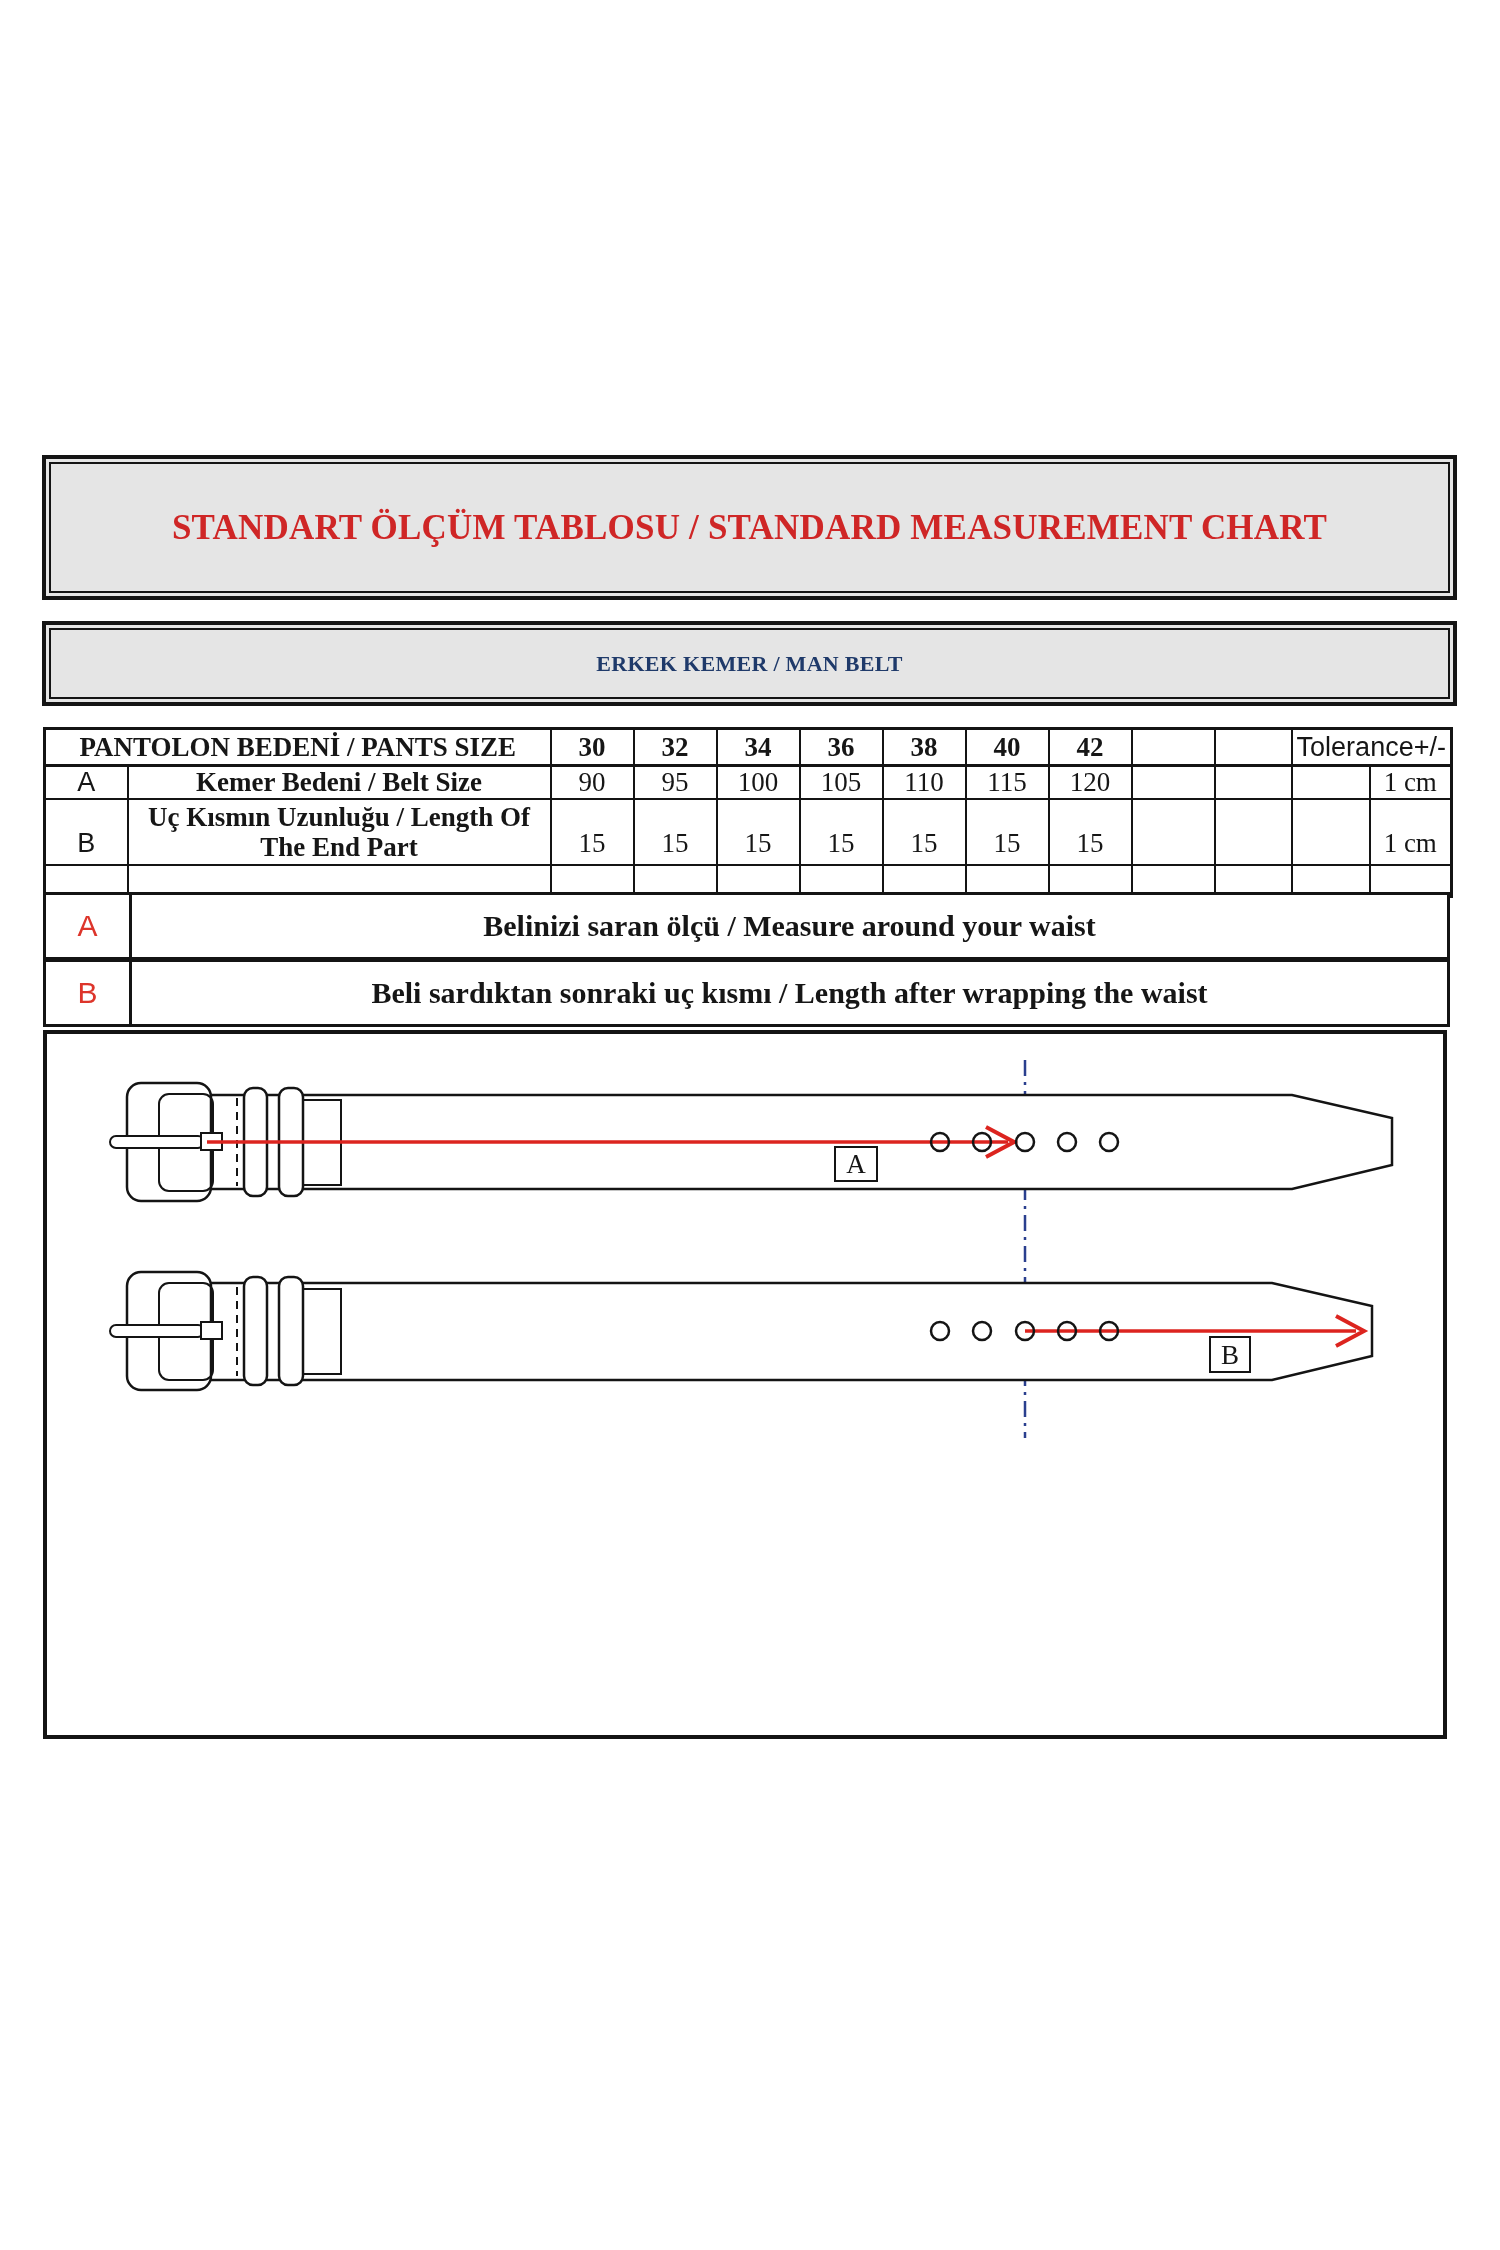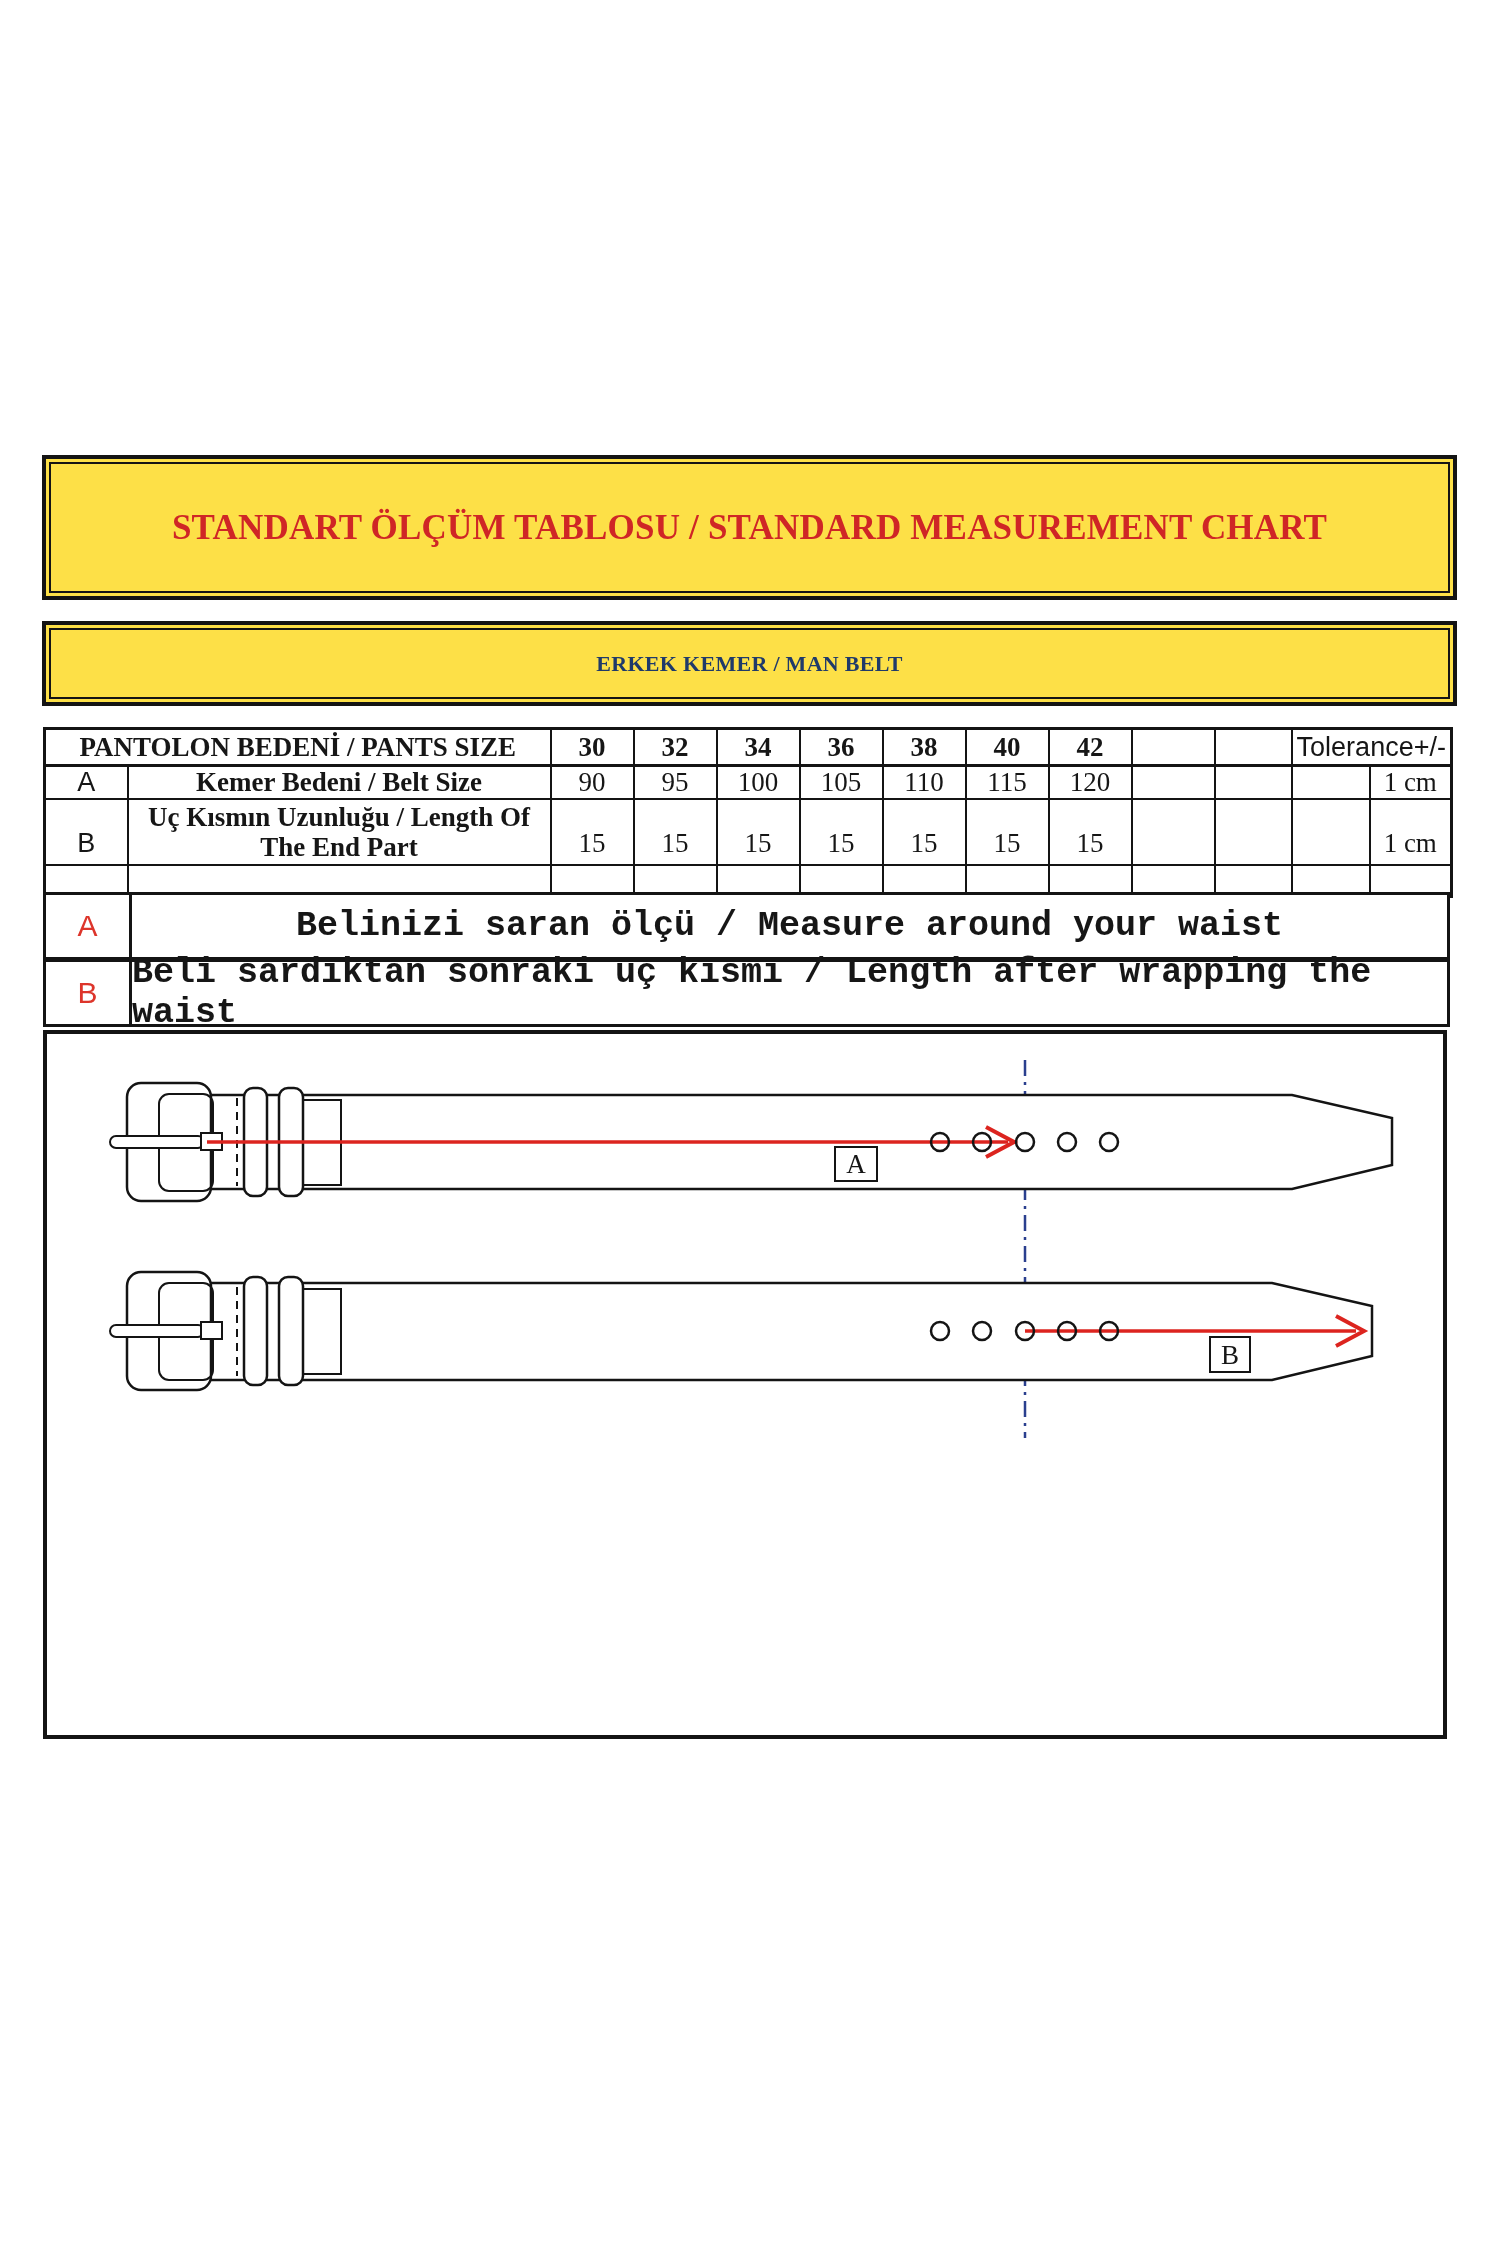--- a/index.html
+++ b/index.html
@@ -4,21 +4,21 @@
 <style>
   html,body{margin:0;padding:0;}
   body{
     width:1500px;height:2250px;position:relative;background:#ffffff;
     font-family:"Liberation Serif","DejaVu Serif",serif;
     -webkit-font-smoothing:antialiased;
   }
   .abs{position:absolute;}
 
   
-  .dbox{border:4px solid var(--line-black,#141414);background:#fde047;}
+  .dbox{border:4px solid var(--line-black,#141414);background:#e5e5e5;}
   .dbox-in{border:2px solid var(--line-black,#141414);margin:3px;height:calc(100% - 10px);
            display:flex;align-items:center;justify-content:center;}
   .title-text{
     color:var(--red,#cf2626);font-weight:700;font-size:35px;letter-spacing:.2px;
     white-space:nowrap;
   }
   .subtitle-text{
     color:var(--navy,#1f3a6a);font-weight:700;font-size:22px;letter-spacing:.3px;
     white-space:nowrap;
   }
@@ -46,21 +46,21 @@
   tr.r-b td.v-bot{vertical-align:bottom;padding-bottom:5px;}
 
   
   .legend-row{position:absolute;left:43px;width:1407px;height:68px;box-sizing:border-box;
               border:3px solid var(--line-black,#141414);display:flex;background:#fff;}
   .legend-key{width:83px;flex:0 0 83px;border-right:3px solid var(--line-black,#141414);
               display:flex;align-items:center;justify-content:center;
               color:var(--red-sans,#dd3a2e);font-family:"Liberation Sans","DejaVu Sans",sans-serif;
               font-size:30px;}
   .legend-text{flex:1;display:flex;align-items:center;justify-content:center;
-               font-weight:700;font-size:35px;color:#161616;font-family:Liberation Mono, monospace;}
+               font-weight:700;font-size:30px;color:#161616;}
 
   
   .st-k{stroke:var(--line-black,#141414);fill:#ffffff;}
   .st-kn{stroke:var(--line-black,#141414);fill:none;}
   .st-r{stroke:var(--arrow-red,#dc241f);fill:none;}
   .st-b{stroke:var(--dash-blue,#2a3f8e);fill:none;}
   .diag-letter{font-family:"Liberation Serif","DejaVu Serif",serif;font-size:27px;fill:#161616;}
 </style>
 </head>
 <body>

